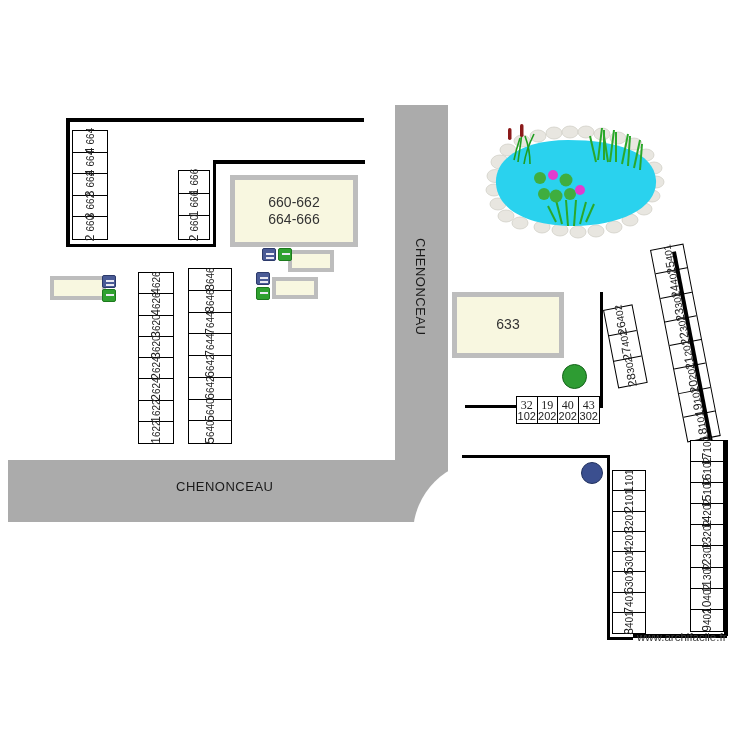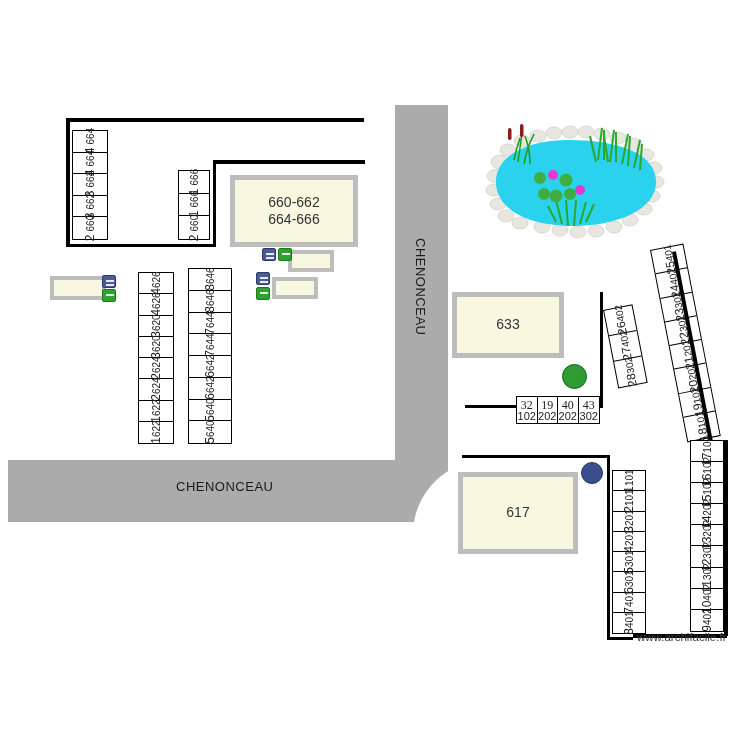--- a/index.html
+++ b/index.html
@@ -155,25 +155,20 @@
 
   <div class="bldg small" style="left:50px;top:276px;width:56px;height:24px;"></div>
 
 
   <div class="bldg" style="left:452px;top:292px;width:112px;height:66px;">
     <div>
       <div>633</div>
     </div>
   </div>
 
-  <div class="bldg" style="left:458px;top:472px;width:120px;height:82px;">
-    <div>
-      <div>617</div>
-    </div>
-  </div>
 
   <div class="ptable" style="left:138px;top:272px;width:36px;height:172px;">
     <div class="prow" style="height:12.5%;">
         <span class="cellv">
       <span class="num">4</span><span class="sub">626</span></span>
       </div>
     <div class="prow" style="height:12.5%;">
         <span class="cellv">
       <span class="num">4</span><span class="sub">626</span></span>
       </div>

